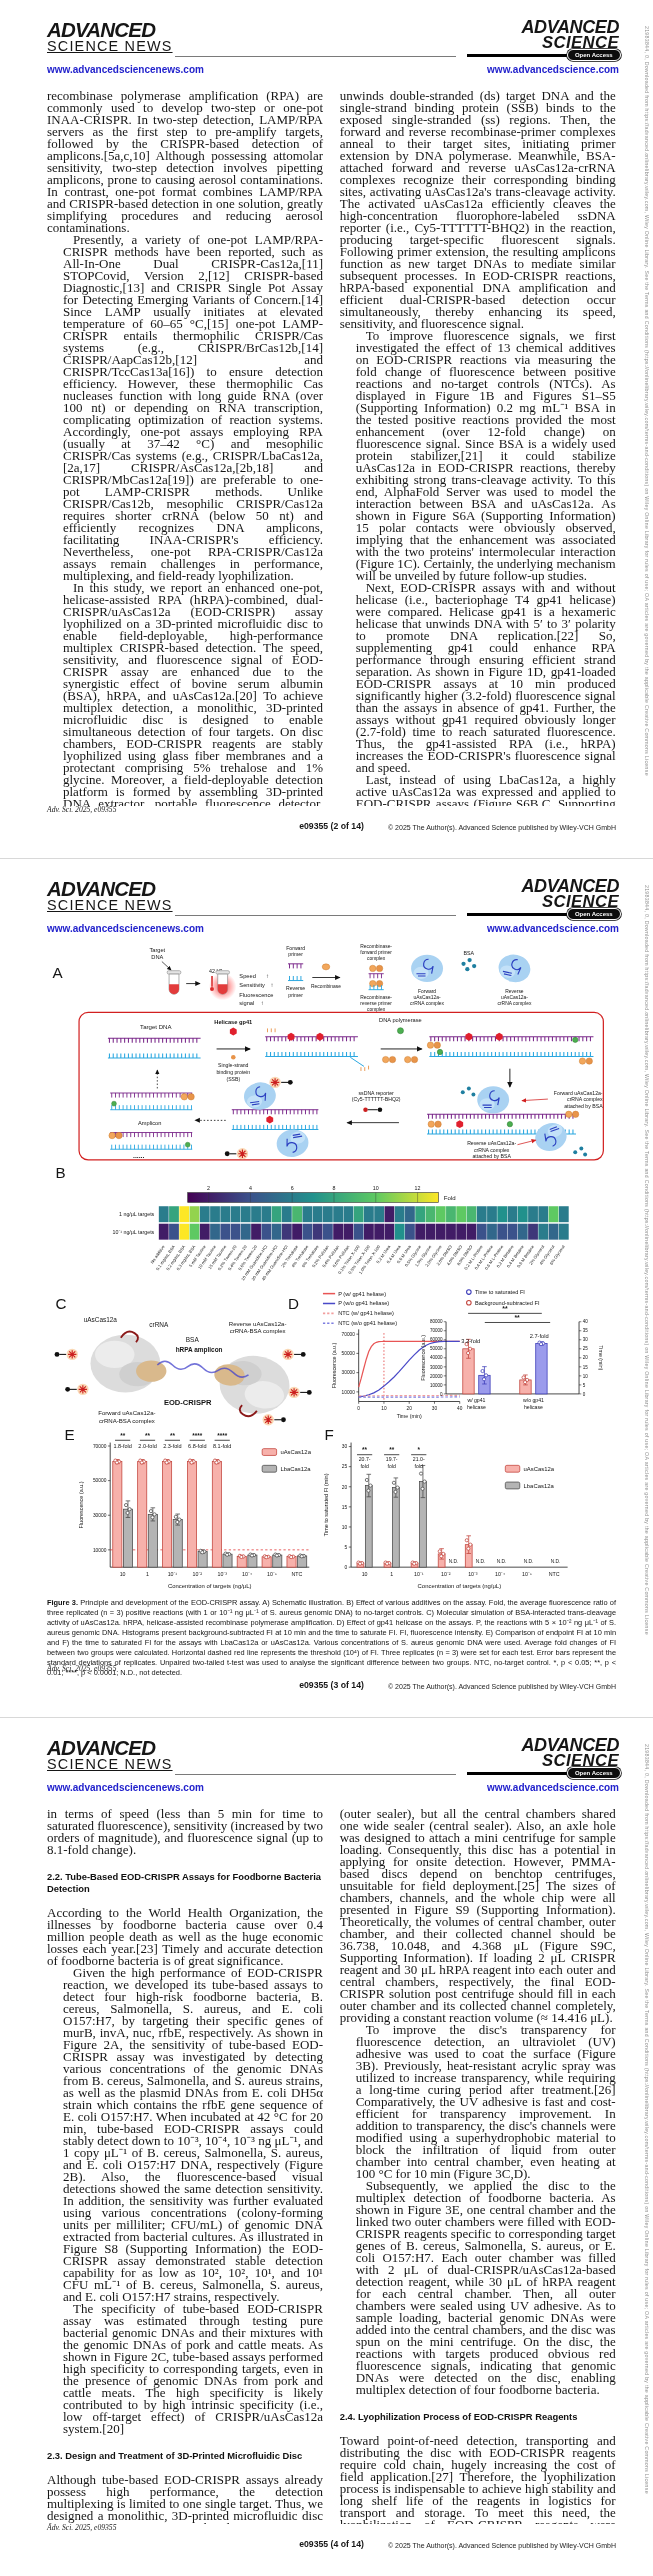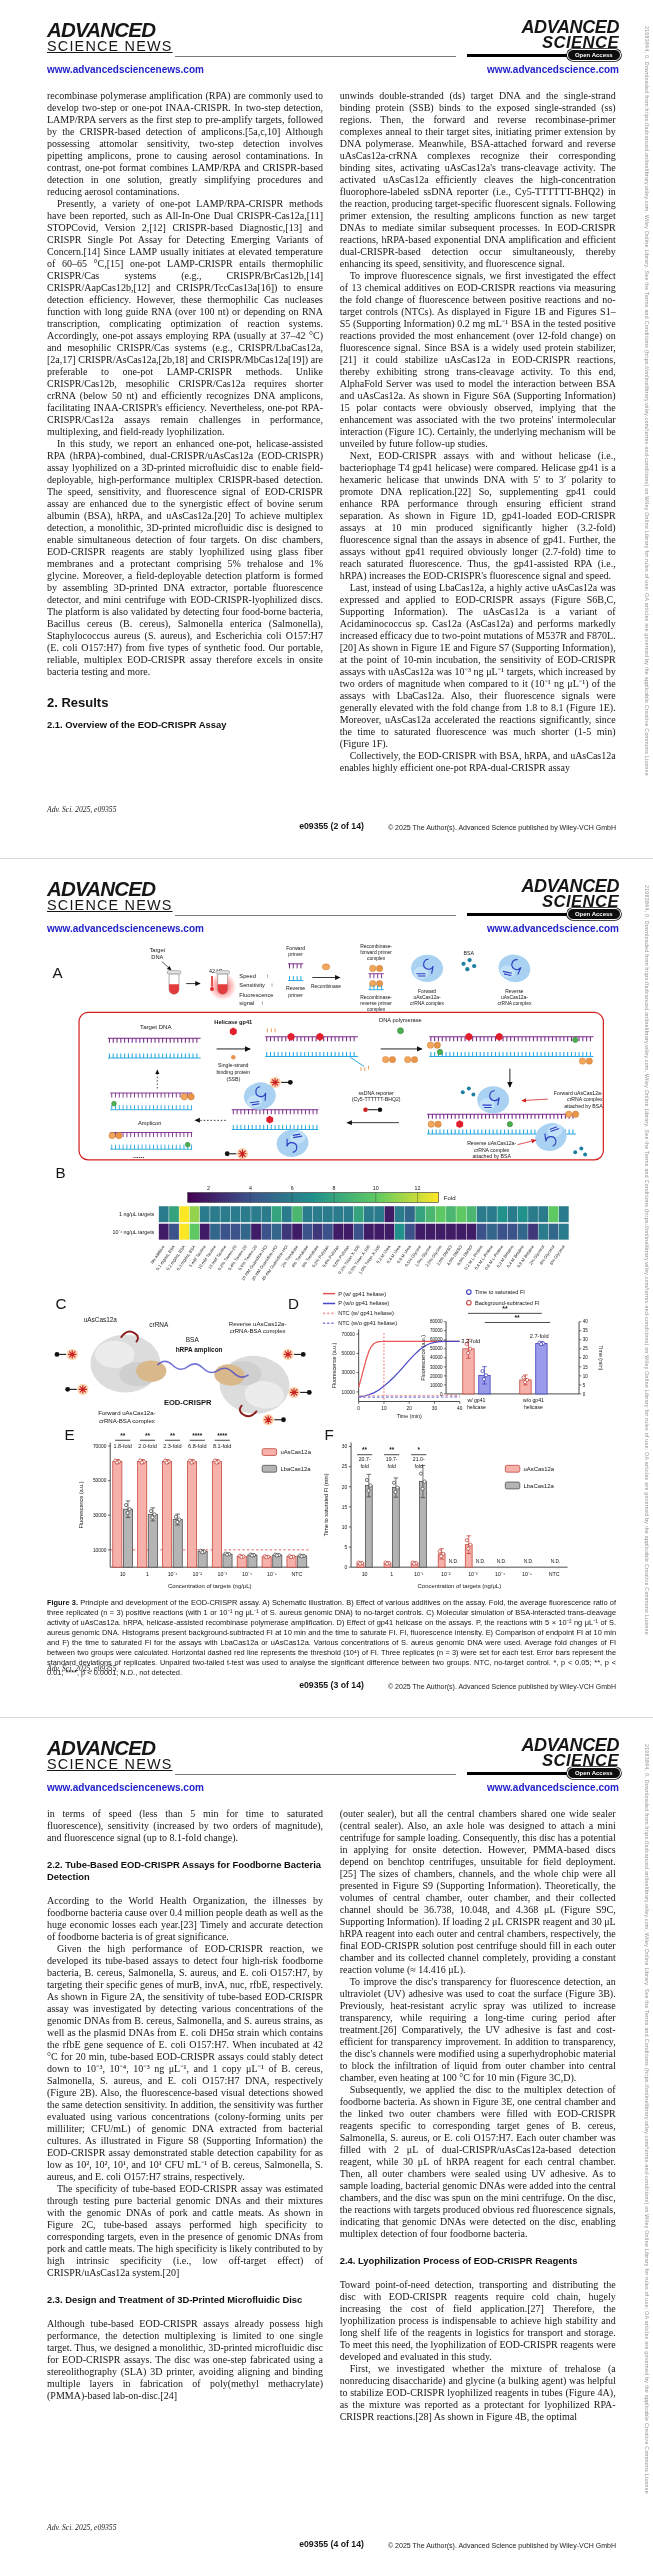--- a/index.html
+++ b/index.html
@@ -21,22 +21,22 @@
   .logo-as .l1{font:italic 800 18px/16.7px "Liberation Sans",sans-serif;letter-spacing:-0.4px;}
   .logo-as .l2{font:italic 800 16.7px/16px "Liberation Sans",sans-serif;letter-spacing:0.4px;}
   .logo-bar{position:relative;height:3px;background:#000;margin-top:2.3px;}
   .oa-badge{position:absolute;right:-1.5px;top:-4.6px;background:#0d0d0d;color:#fff;
             font:700 6px/10px "Liberation Sans",sans-serif;padding:0 6.8px;border-radius:6px;
             border:1.1px solid #fff;box-shadow:0 0 0 0.8px #0d0d0d;}
 
   
   .cols{position:absolute;top:90px;left:47px;right:38px;display:flex;gap:16.7px;height:716px;overflow:hidden;}
   .col{width:276px;}
-  .body-p{font-size:10px;line-height:12px;text-align:justify;margin:0;}
-  .body-p.ind{text-indent:10px;}
+  .body-p{font-size:13px;line-height:12px;text-align:justify;margin:0;}
+  .body-p.ind{text-indent:10px;margin-left:16px;}
   h2.sec{font:700 13px/15px "Liberation Sans",sans-serif;margin:16.7px 0 9px;color:#111;}
   h3.sub{font:700 9.4px/12px "Liberation Sans",sans-serif;margin:15px 0 12px;color:#111;}
   h3.sub.first{margin-top:0;}
 
   
   .page-footer{position:absolute;left:47px;right:38px;bottom:27px;font-family:"Liberation Sans",sans-serif;}
   .foot-ref{position:absolute;left:0;bottom:17px;font:italic 7.6px "Liberation Serif",serif;color:#222;}
   .foot-page{position:absolute;left:50%;transform:translateX(-50%);bottom:0;font:700 8.7px "Liberation Sans",sans-serif;}
   .foot-copy{position:absolute;right:0;bottom:0;font:7px "Liberation Sans",sans-serif;color:#222;}
 

